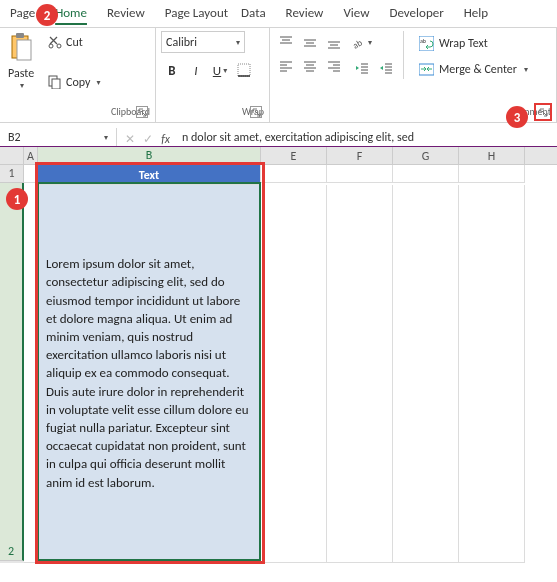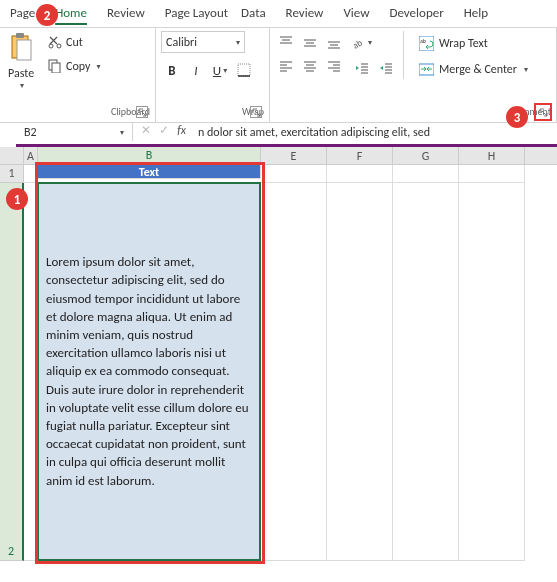--- a/index.html
+++ b/index.html
@@ -50,21 +50,21 @@
   .clipboard-body { align-items: flex-start; }
   .paste-btn {
     display: flex;
     flex-direction: column;
     align-items: center;
     padding: 2px 3px;
     cursor: pointer;
   }
   .paste-icon svg { width: 26px; height: 30px; }
   .paste-label { font-size: 12px; margin-top: 0; }
-  .clip-btns { display: flex; flex-direction: column; gap: 2px; margin-left: 2px;}
+  .clip-btns { display: flex; flex-direction: column; gap: 18px; margin-left: 2px;}
   .clip-btn {
     display: flex;
     align-items: center;
     gap: 4px;
     padding: 3px 6px;
     font-size: 12px;
     cursor: pointer;
     border: 1px solid transparent;
     border-radius: 2px;
   }
@@ -116,25 +116,24 @@
   .align-extra { display: flex; flex-direction: column; gap: 2px; margin-left: 3px;}
   .wrap-btn, .merge-btn {
     display: flex; align-items: center; gap: 5px; padding: 2px 6px; cursor: pointer;
     font-size: 12px; height: 24px;
   }
   .wrap-btn svg, .merge-btn svg { width: 15px; height: 15px; }
   .align-body-wrap { display: flex; align-items: flex-start; }
   .align-left-col { display: flex; flex-direction: column; gap: 4px;}
   .formula-bar {
     display: flex;
-    align-items: flex-start;
-    border-bottom: 3px solid #701a75;
+    align-items: flex-end;
+    border-bottom: 1px solid #701a75;
     height: 24px;
     background: #fff;
-    margin-left: 16px;
   }
   .namebox {
     width: 117px;
     border-right: 1px solid #d4d4d4;
     padding: 2px 8px;
     display: flex;
     align-items: center;
     justify-content: space-between;
     font-size: 12px;
   }
@@ -163,21 +162,21 @@
     border-bottom: 1px solid #ccc; border-right: 1px solid #ccc; text-align: center;
     font-size: 12px; color: #555; display: flex; align-items: flex-end; justify-content: center;
     padding-bottom: 2px;
   }
   .row-1 { height: 18px; }
   .row-2 { height: 378px; background: #dce8d8; color: #217346; border-right: 2px solid #217346;}
   .cells { position: relative; }
   .cell-row { display: flex; }
   .cell { border-right: 1px solid #dcdcdc; border-bottom: 1px solid #dcdcdc; }
   .B1 {
-    width: 223px; height: 14px; background: #4472c4; color: #fff;
+    width: 223px; height: 20px; background: #4472c4; color: #fff;
     text-align: center; font-size: 12px; font-weight: bold;
     display: flex; align-items: center; justify-content: center;
   }
   .A1 { width: 14px; height: 18px; }
   .gridcell { height: 18px; }
   .B2 {
     width: 223px; height: 378px;
     background: #d6e1ee;
     padding: 10px 8px;
     font-size: 13px;

